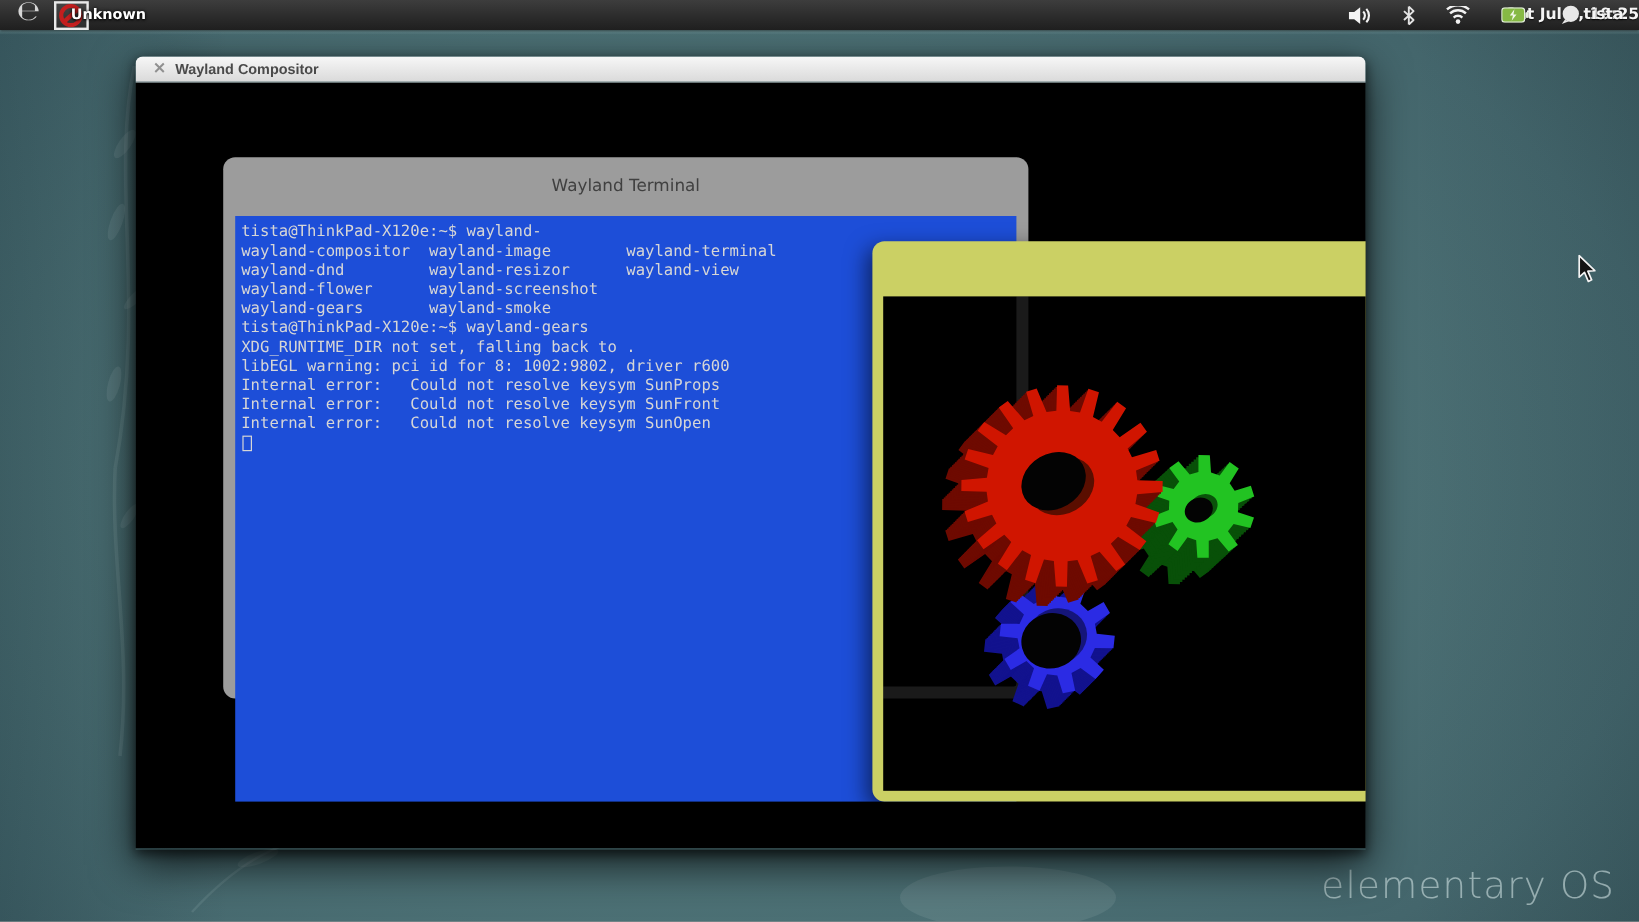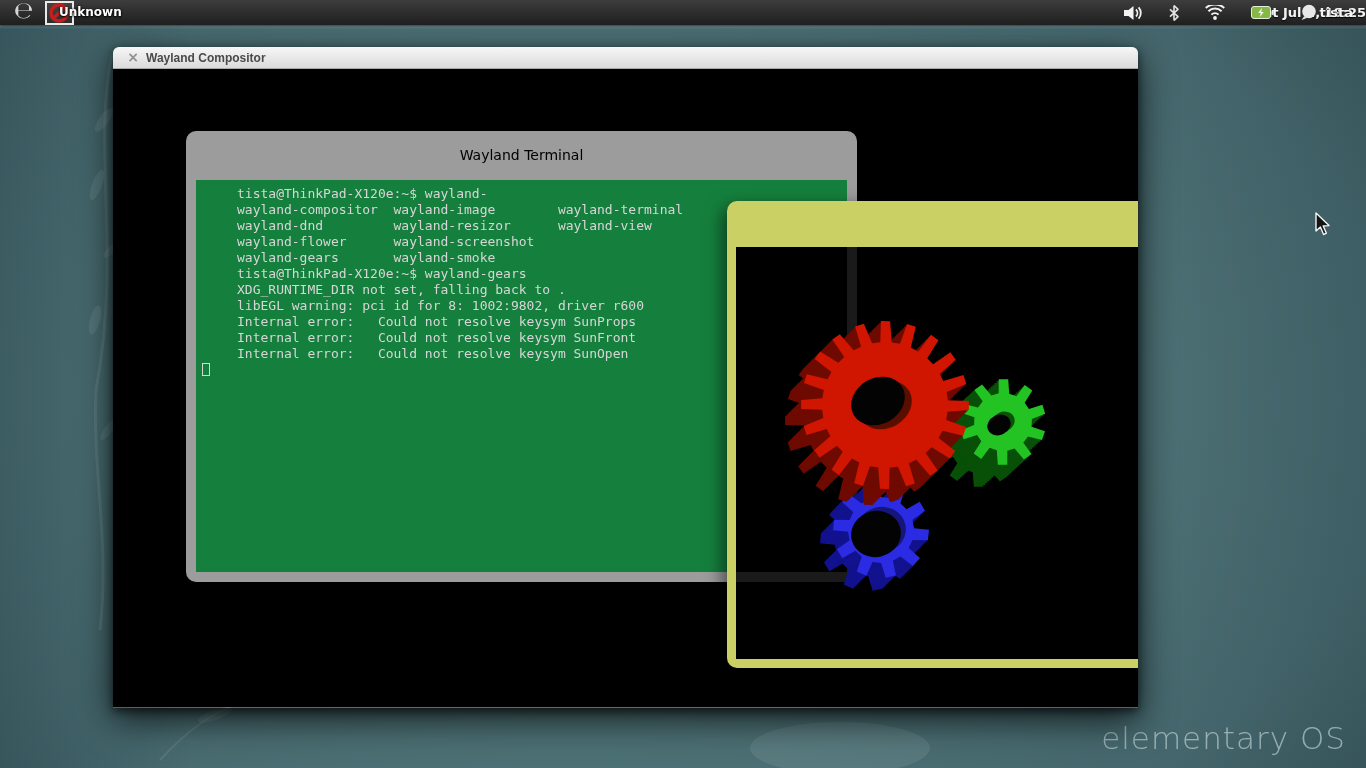--- a/index.html
+++ b/index.html
@@ -89,26 +89,25 @@
     position:relative; height:638px; background:#000; overflow:hidden;
   }
 
   
   .terminal-window {
     position:absolute; left:73px; top:62px; width:671px; height:451px;
     background:#9c9c9c; border-radius:10px;
   }
   .terminal-title {
     height:51px; line-height:49px; text-align:center;
-    font-size:14px; color:#000000;
+    font-size:14px; color:#404040;
   }
   .terminal-screen {
-    position:absolute; left:10px; top:49px; width:651px; height:392px;
-    background:#15803d;
-    padding-left:36px;
+    position:absolute; left:10px; top:49px; width:651px; height:488px;
+    background:#1d4ed8;
   }
   .terminal-text {
     margin:0; padding:6px 5px;
     font-family:"DejaVu Sans Mono", monospace;
     font-size:13px; line-height:16px; color:#d6d6d6;
     white-space:pre;
   }
   .terminal-cursor {
     position:absolute; left:6px; top:183px; width:8px; height:13px;
     border:1px solid #d6d6d6;

